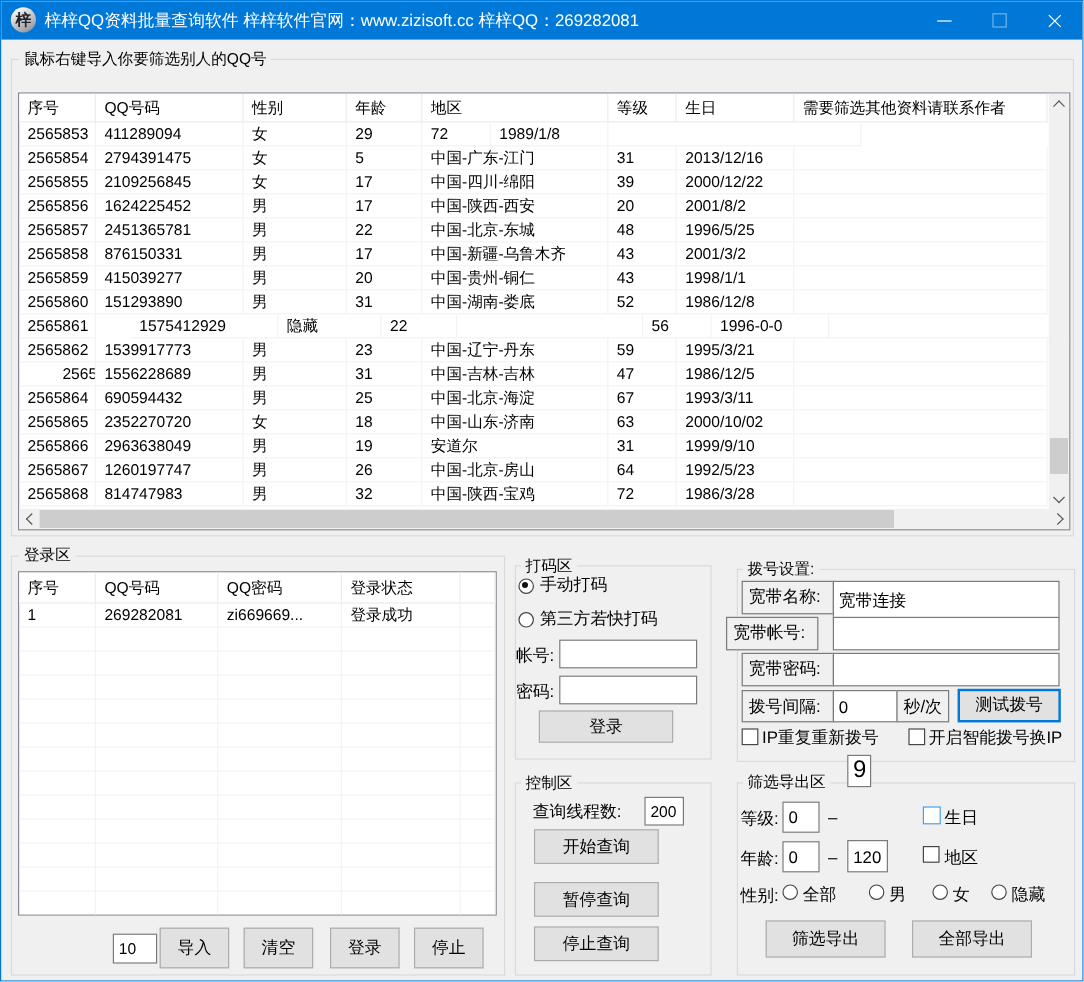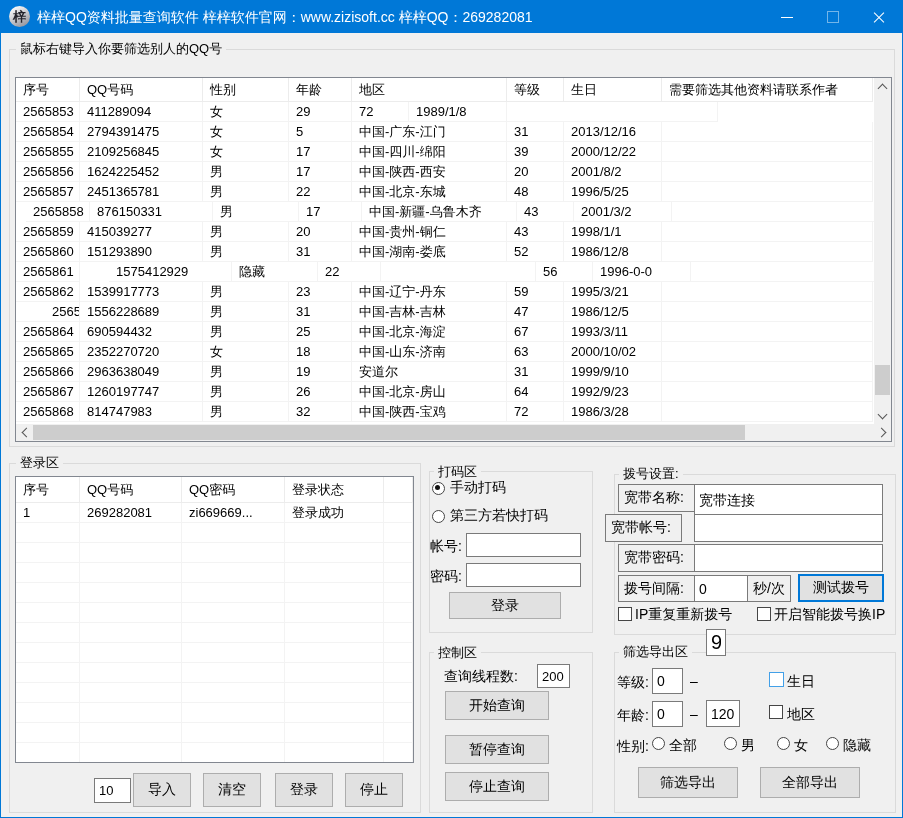--- a/index.html
+++ b/index.html
@@ -120,21 +120,21 @@
           <div class="td" style="width: 64px;">2565857</div>
           <div class="td" style="width: 123px;">2451365781</div>
           <div class="td" style="width: 86px;">男</div>
           <div class="td" style="width: 63px;">22</div>
           <div class="td" style="width: 155px;">中国-北京-东城</div>
           <div class="td" style="width: 57px;">48</div>
           <div class="td" style="width: 98px;">1996/5/25</div>
           <div class="td" style="width: 211px;"></div>
         </div>
         <div class="tr">
-          <div class="td" style="width: 64px; margin-left: 10px;">2565858</div>
+          <div class="td" style="width: 64px;">2565858</div>
           <div class="td" style="width: 123px;">876150331</div>
           <div class="td" style="width: 86px;">男</div>
           <div class="td" style="width: 63px;">17</div>
           <div class="td" style="width: 155px;">中国-新疆-乌鲁木齐</div>
           <div class="td" style="width: 57px;">43</div>
           <div class="td" style="width: 98px;">2001/3/2</div>
           <div class="td" style="width: 211px;"></div>
         </div>
         <div class="tr">
           <div class="td" style="width: 64px;">2565859</div>
@@ -216,21 +216,21 @@
           <div class="td" style="width: 98px;">1999/9/10</div>
           <div class="td" style="width: 211px;"></div>
         </div>
         <div class="tr">
           <div class="td" style="width: 64px;">2565867</div>
           <div class="td" style="width: 123px;">1260197747</div>
           <div class="td" style="width: 86px;">男</div>
           <div class="td" style="width: 63px;">26</div>
           <div class="td" style="width: 155px;">中国-北京-房山</div>
           <div class="td" style="width: 57px;">64</div>
-          <div class="td" style="width: 98px;">1992/9/23</div>
+          <div class="td" style="width: 98px;">1992/5/23</div>
           <div class="td" style="width: 211px;"></div>
         </div>
         <div class="tr">
           <div class="td" style="width: 64px;">2565868</div>
           <div class="td" style="width: 123px;">814747983</div>
           <div class="td" style="width: 86px;">男</div>
           <div class="td" style="width: 63px;">32</div>
           <div class="td" style="width: 155px;">中国-陕西-宝鸡</div>
           <div class="td" style="width: 57px;">72</div>
           <div class="td" style="width: 98px;">1986/3/28</div>

